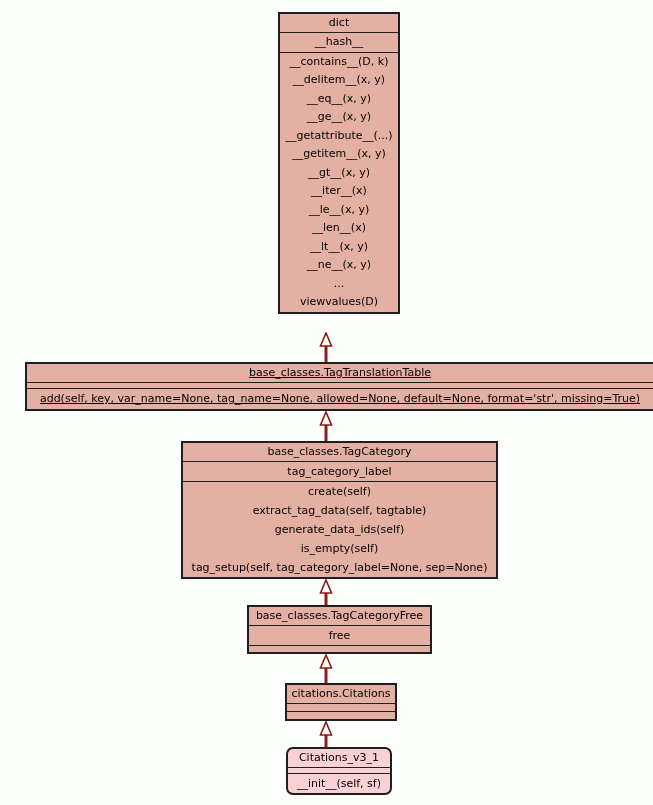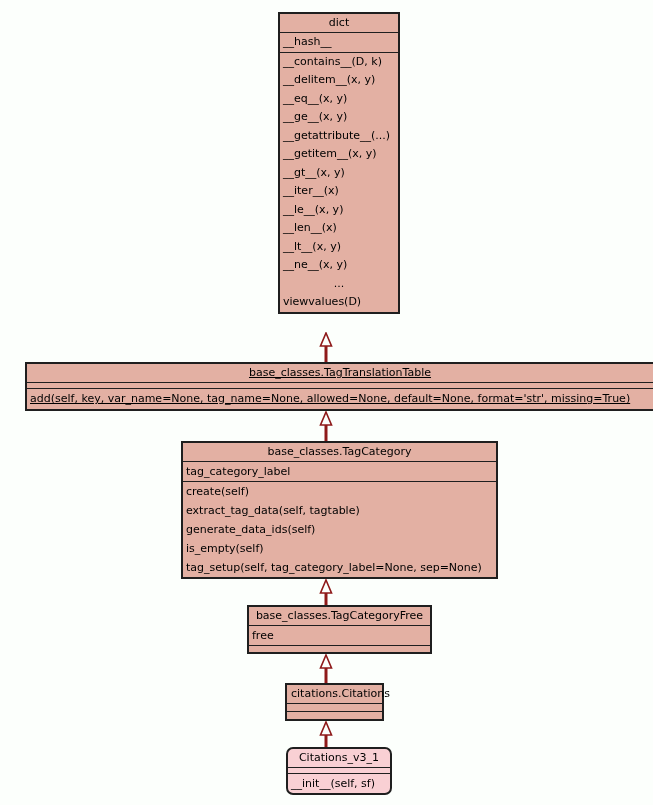--- a/index.html
+++ b/index.html
@@ -29,41 +29,41 @@
     padding: 1px 4px;
     white-space: nowrap;
   }
   .uml-sec {
     border-top: 1px solid #1f1f1f;
   }
   .uml-row {
     line-height: 19px;
     padding: 0 3px;
     white-space: nowrap;
-    text-align: left;
+    text-align: center;
   }
   .uml-row.center {
     text-align: center;
   }
   .uml-empty {
     height: 6px;
   }
 
   #box-dict { left: 264px; top: 12px; width: 122px; }
   #box-dict .uml-row { line-height: 18.5px; }
 
   #box-ttt { left: 11px; top: 362px; width: 630px; text-decoration: underline; }
   #box-ttt .uml-row { line-height: 20px; }
   #box-ttt .uml-empty { height: 5px; }
 
   #box-tc { left: 167px; top: 441px; width: 317px; }
 
   #box-tcf { left: 233px; top: 605px; width: 185px; }
 
-  #box-cit { left: 271px; top: 683px; width: 99px; }
+  #box-cit { left: 271px; top: 683px; width: 112px; }
   #box-cit .uml-empty { height: 7px; }
 
   #box-v31 { left: 272px; top: 747px; width: 106px; background: #f9d0d4; border-radius: 7px; }
   #box-v31 .uml-empty { height: 5px; }
 
   .arrow {
     position: absolute;
     width: 14px;
     pointer-events: none;
   }

